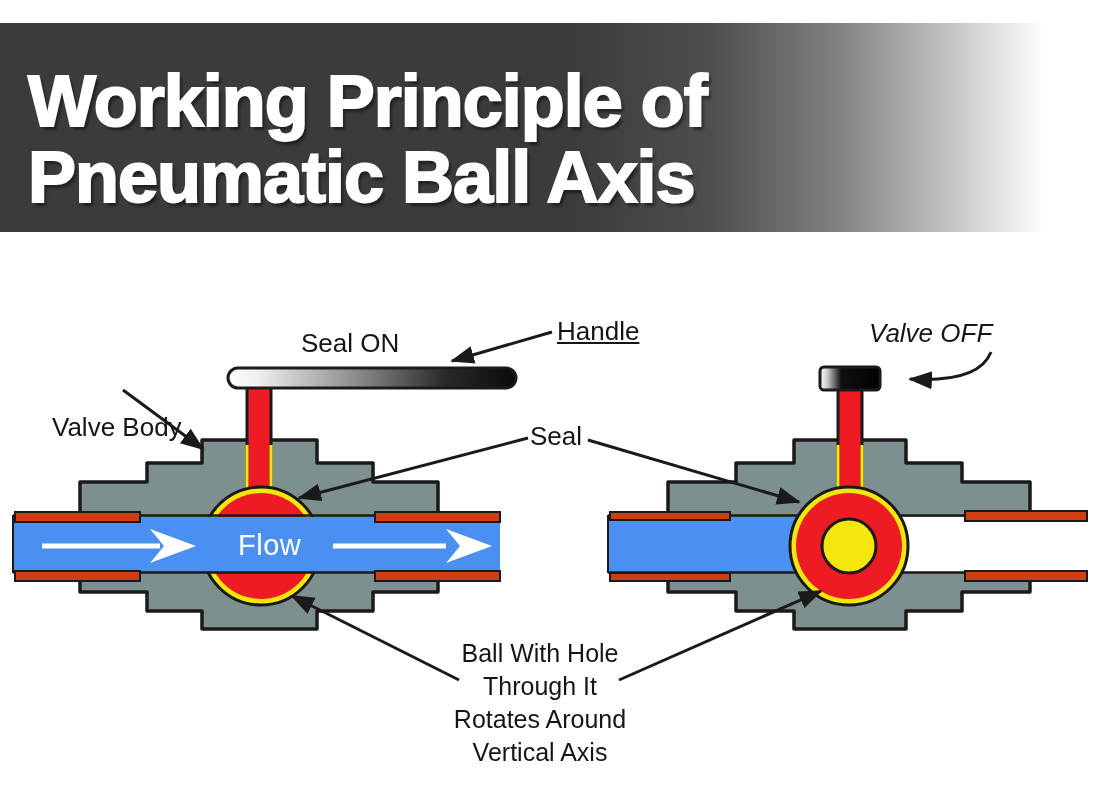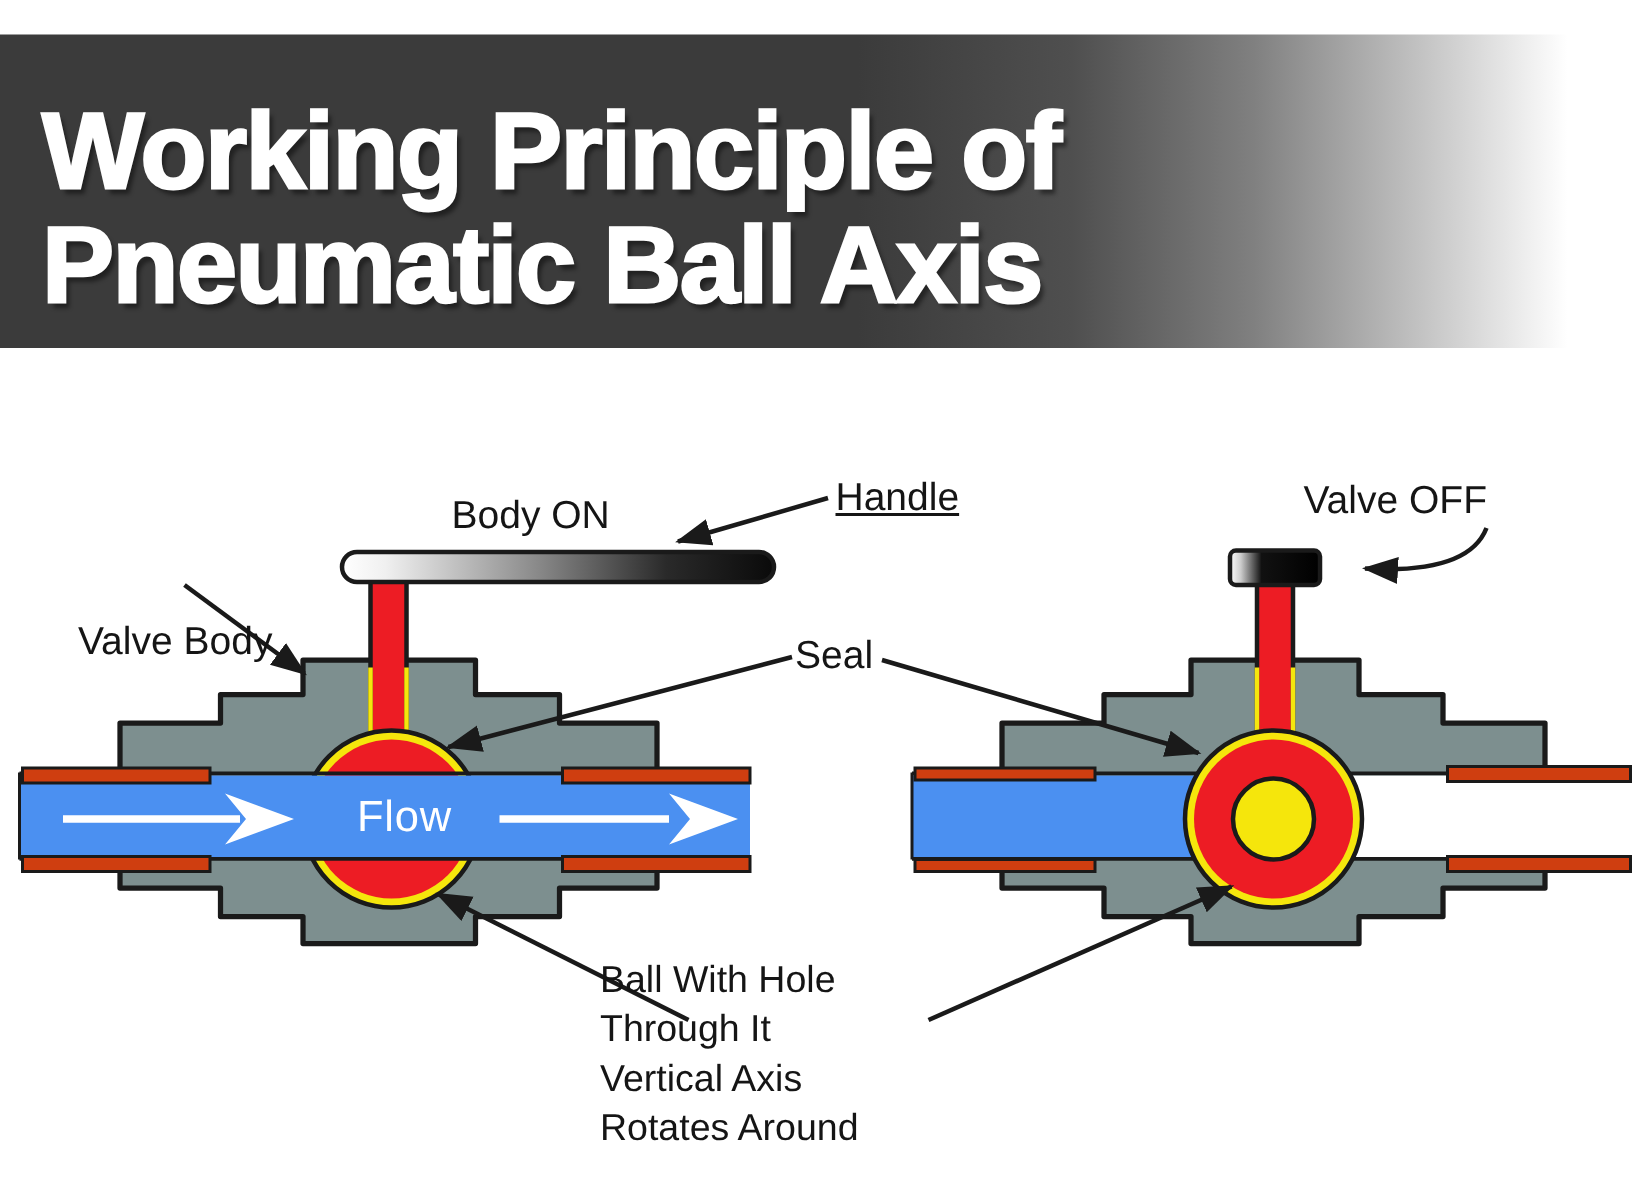--- a/index.html
+++ b/index.html
@@ -21,21 +21,21 @@
     -webkit-text-stroke:2px #ffffff;
     white-space:nowrap;
   }
   .diagram-svg { position:absolute; left:0; top:230px; }
   .lbl {
     position:absolute; color:#151515; font-size:26px; white-space:nowrap;
   }
   .lbl-flow { color:#ffffff; font-size:29px; letter-spacing:0.5px; }
   .note {
     position:absolute; left:400px; top:637px; width:280px;
-    text-align:left; font-size:25px; line-height:33px; color:#151515;
+    text-align:center; font-size:25px; line-height:33px; color:#151515;
   }
 </style>
 </head>
 <body>
 
 <div class="banner">
   <div class="title">
     <div>Working Principle of</div>
     <div>Pneumatic Ball Axis</div>
   </div>
@@ -129,24 +129,24 @@
     <line x1="552" y1="102" x2="452" y2="131" marker-end="url(#mArrow)"></line>
     <line x1="528" y1="208" x2="299" y2="268" marker-end="url(#mArrow)"></line>
     <line x1="588" y1="210" x2="799" y2="272" marker-end="url(#mArrow)"></line>
     <path d="M991,122 C984,140 962,152 910,149" marker-end="url(#mArrow)"></path>
     <line x1="459" y1="450" x2="292" y2="366" marker-end="url(#mArrow)"></line>
     <line x1="619" y1="450" x2="821" y2="361" marker-end="url(#mArrow)"></line>
   </g>
 </svg>
 
 <div class="lbl" style="left:52px;  top:367px;margin-top:45px;">Valve Body</div>
-<div class="lbl" style="left:301px; top:328px;">Body ON</div>
+<div class="lbl" style="left:301px; top:328px;">Seal ON</div>
 <div class="lbl" style="left:557px; top:316px;text-decoration:underline;">Handle</div>
-<div class="lbl" style="left:869px; top:318px;">Valve OFF</div>
+<div class="lbl" style="left:869px; top:318px;font-style:italic;">Valve OFF</div>
 <div class="lbl" style="left:530px; top:421px;">Seal</div>
 <div class="lbl lbl-flow" style="left:238px; top:529px;">Flow</div>
 
 <div class="note">
   <div>Ball With Hole</div>
   <div>Through It</div>
+  <div>Rotates Around</div>
   <div>Vertical Axis</div>
-  <div>Rotates Around</div>
 </div>
 
 </body></html>

